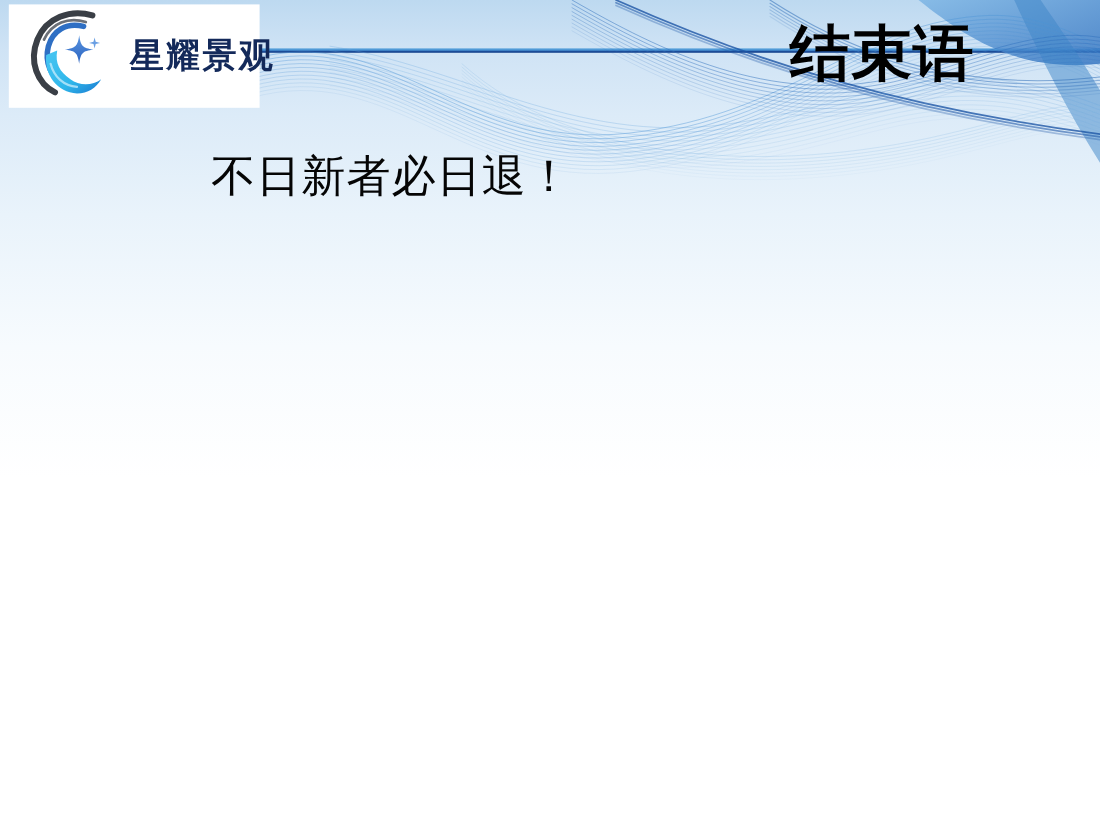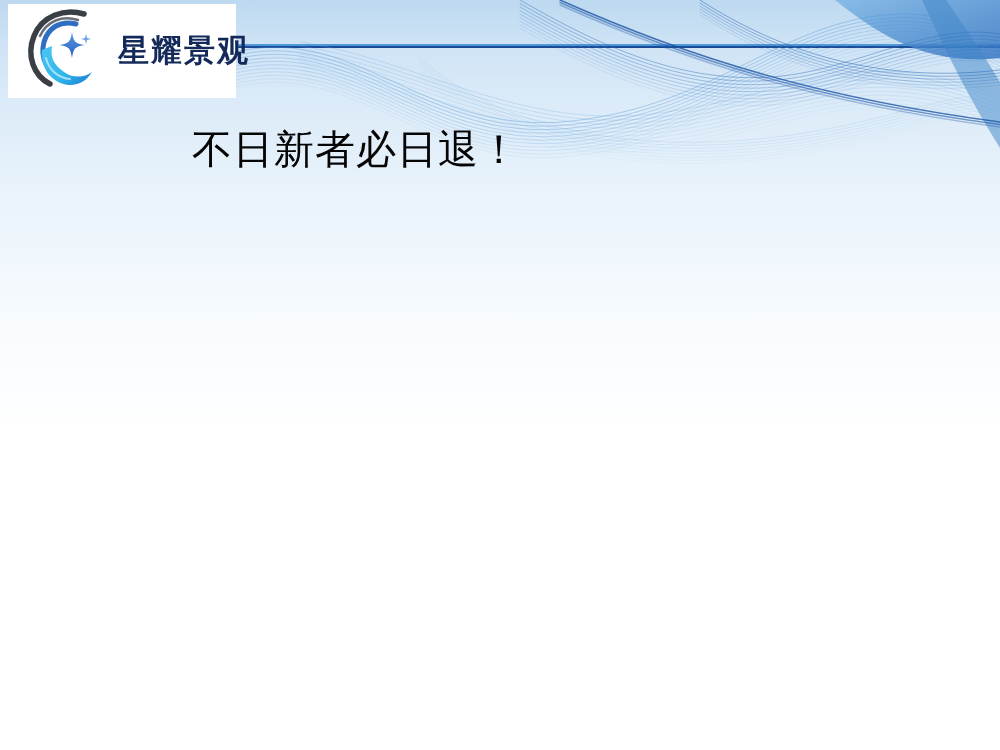--- a/index.html
+++ b/index.html
@@ -21,21 +21,21 @@
   .logo-text{
     font-family:"DejaVu Serif","Liberation Serif",serif;font-weight:bold;font-size:31px;
     color:#13295a;letter-spacing:2px;margin-left:6px;white-space:nowrap;
   }
   .slide-title{
     position:absolute;left:718px;top:12px;z-index:5;
     font-family:"DejaVu Sans","Liberation Sans",sans-serif;font-weight:900;font-size:55px;
     color:#000000;letter-spacing:1px;white-space:nowrap;
   }
   .body-text{
-    position:absolute;left:112px;top:120px;width:795px;z-index:4;
+    position:absolute;left:112px;top:132px;width:795px;z-index:4;
     font-family:"DejaVu Serif","Liberation Serif",serif;
     font-size:40px;line-height:58px;color:#050505;
     text-align:justify;letter-spacing:1px;
   }
   .body-text p{margin:0;text-indent:2em;}
   .body-text p + p{margin-top:20px;}
 </style>
 </head>
 <body>
 
@@ -126,18 +126,19 @@
 
       <path d="M26,44 C24,62 36,78 54,79 C64,79 71,74 76,66 C68,72 56,72 48,66 C38,59 34,52 36,40 Z" fill="url(#cyanG)"></path>
       <path d="M30,52 C33,64 42,72 54,73" fill="none" stroke="#bfeafb" stroke-width="2" stroke-linecap="round" opacity="0.8"></path>
 
       <path d="M56,26 C57.5,36 59,37.5 69,39 C59,40.5 57.5,42 56,52 C54.5,42 53,40.5 43,39 C53,37.5 54.5,36 56,26 Z" fill="url(#starG)"></path>
       <path d="M70,28 l1,4 l4,1 l-4,1 l-1,4 l-1,-4 l-4,-1 l4,-1 Z" fill="#5a95e0" opacity="0.9"></path>
     </svg>
     <span class="logo-text">星耀景观</span>
   </div>
 
+  <div class="slide-title">结束语</div>
 
   <div class="body-text">
     <p>不日新者必日退！</p>
   </div>
 
 </div>
 
 </body></html>

